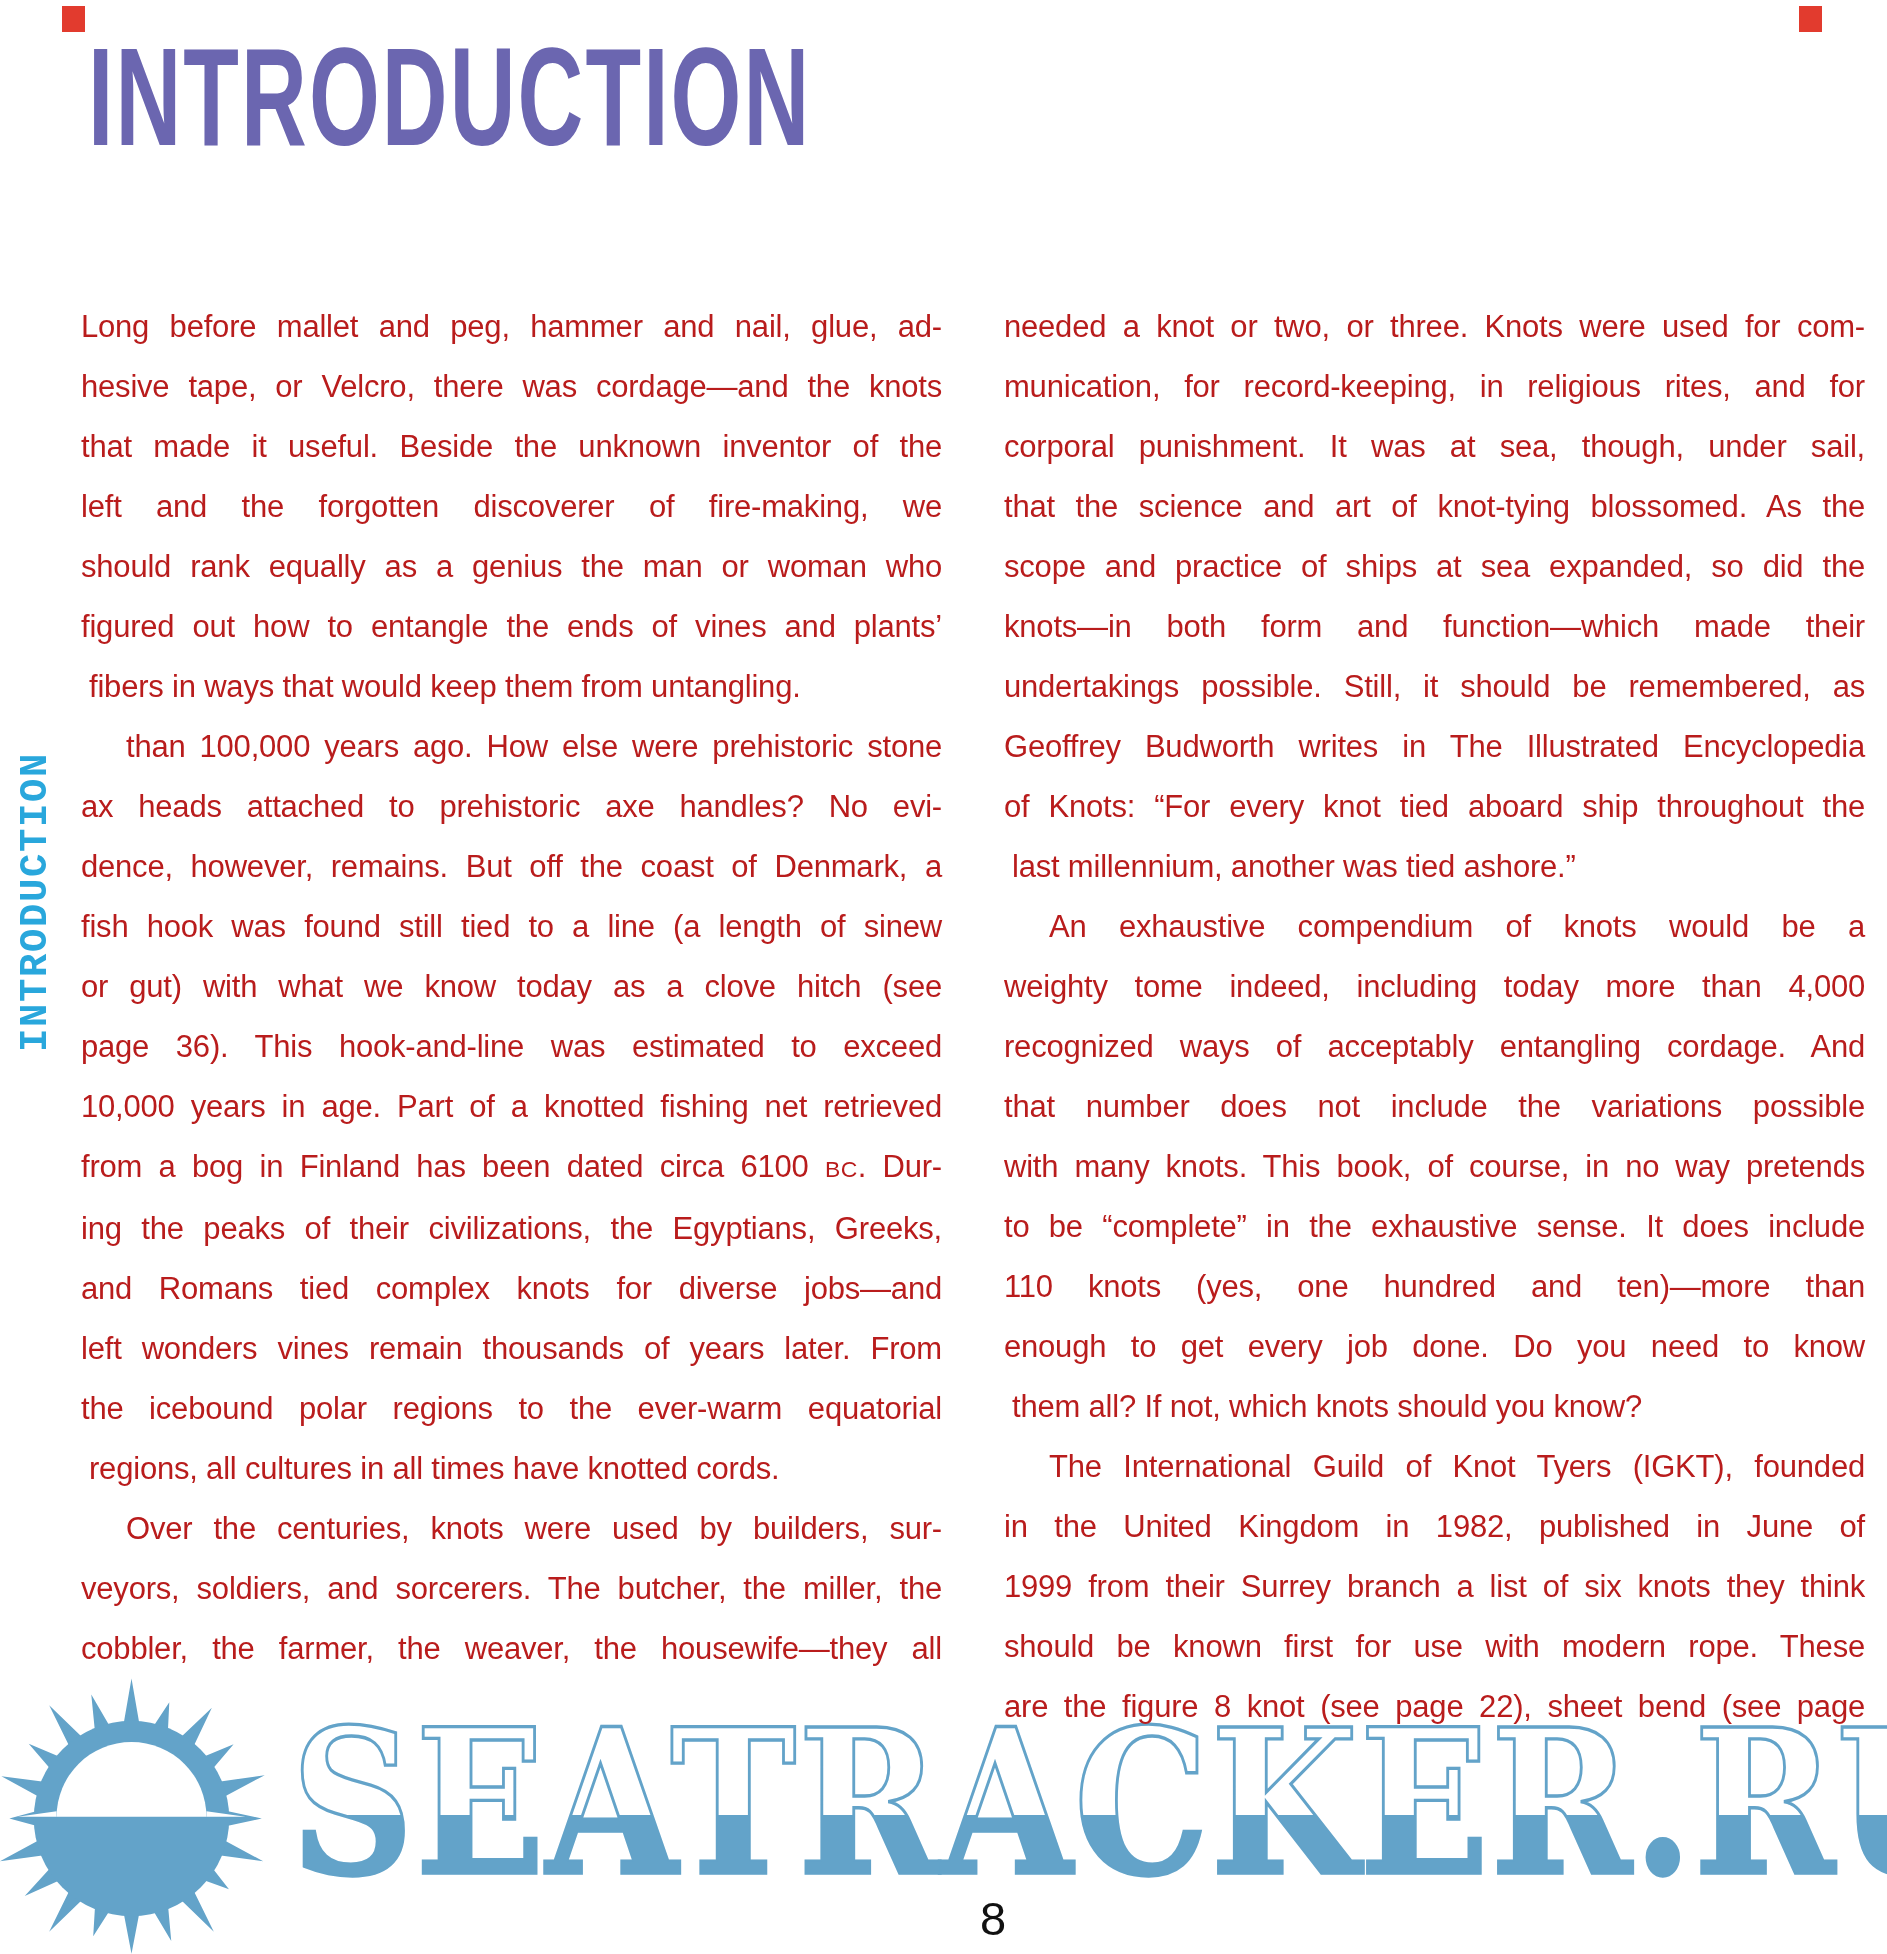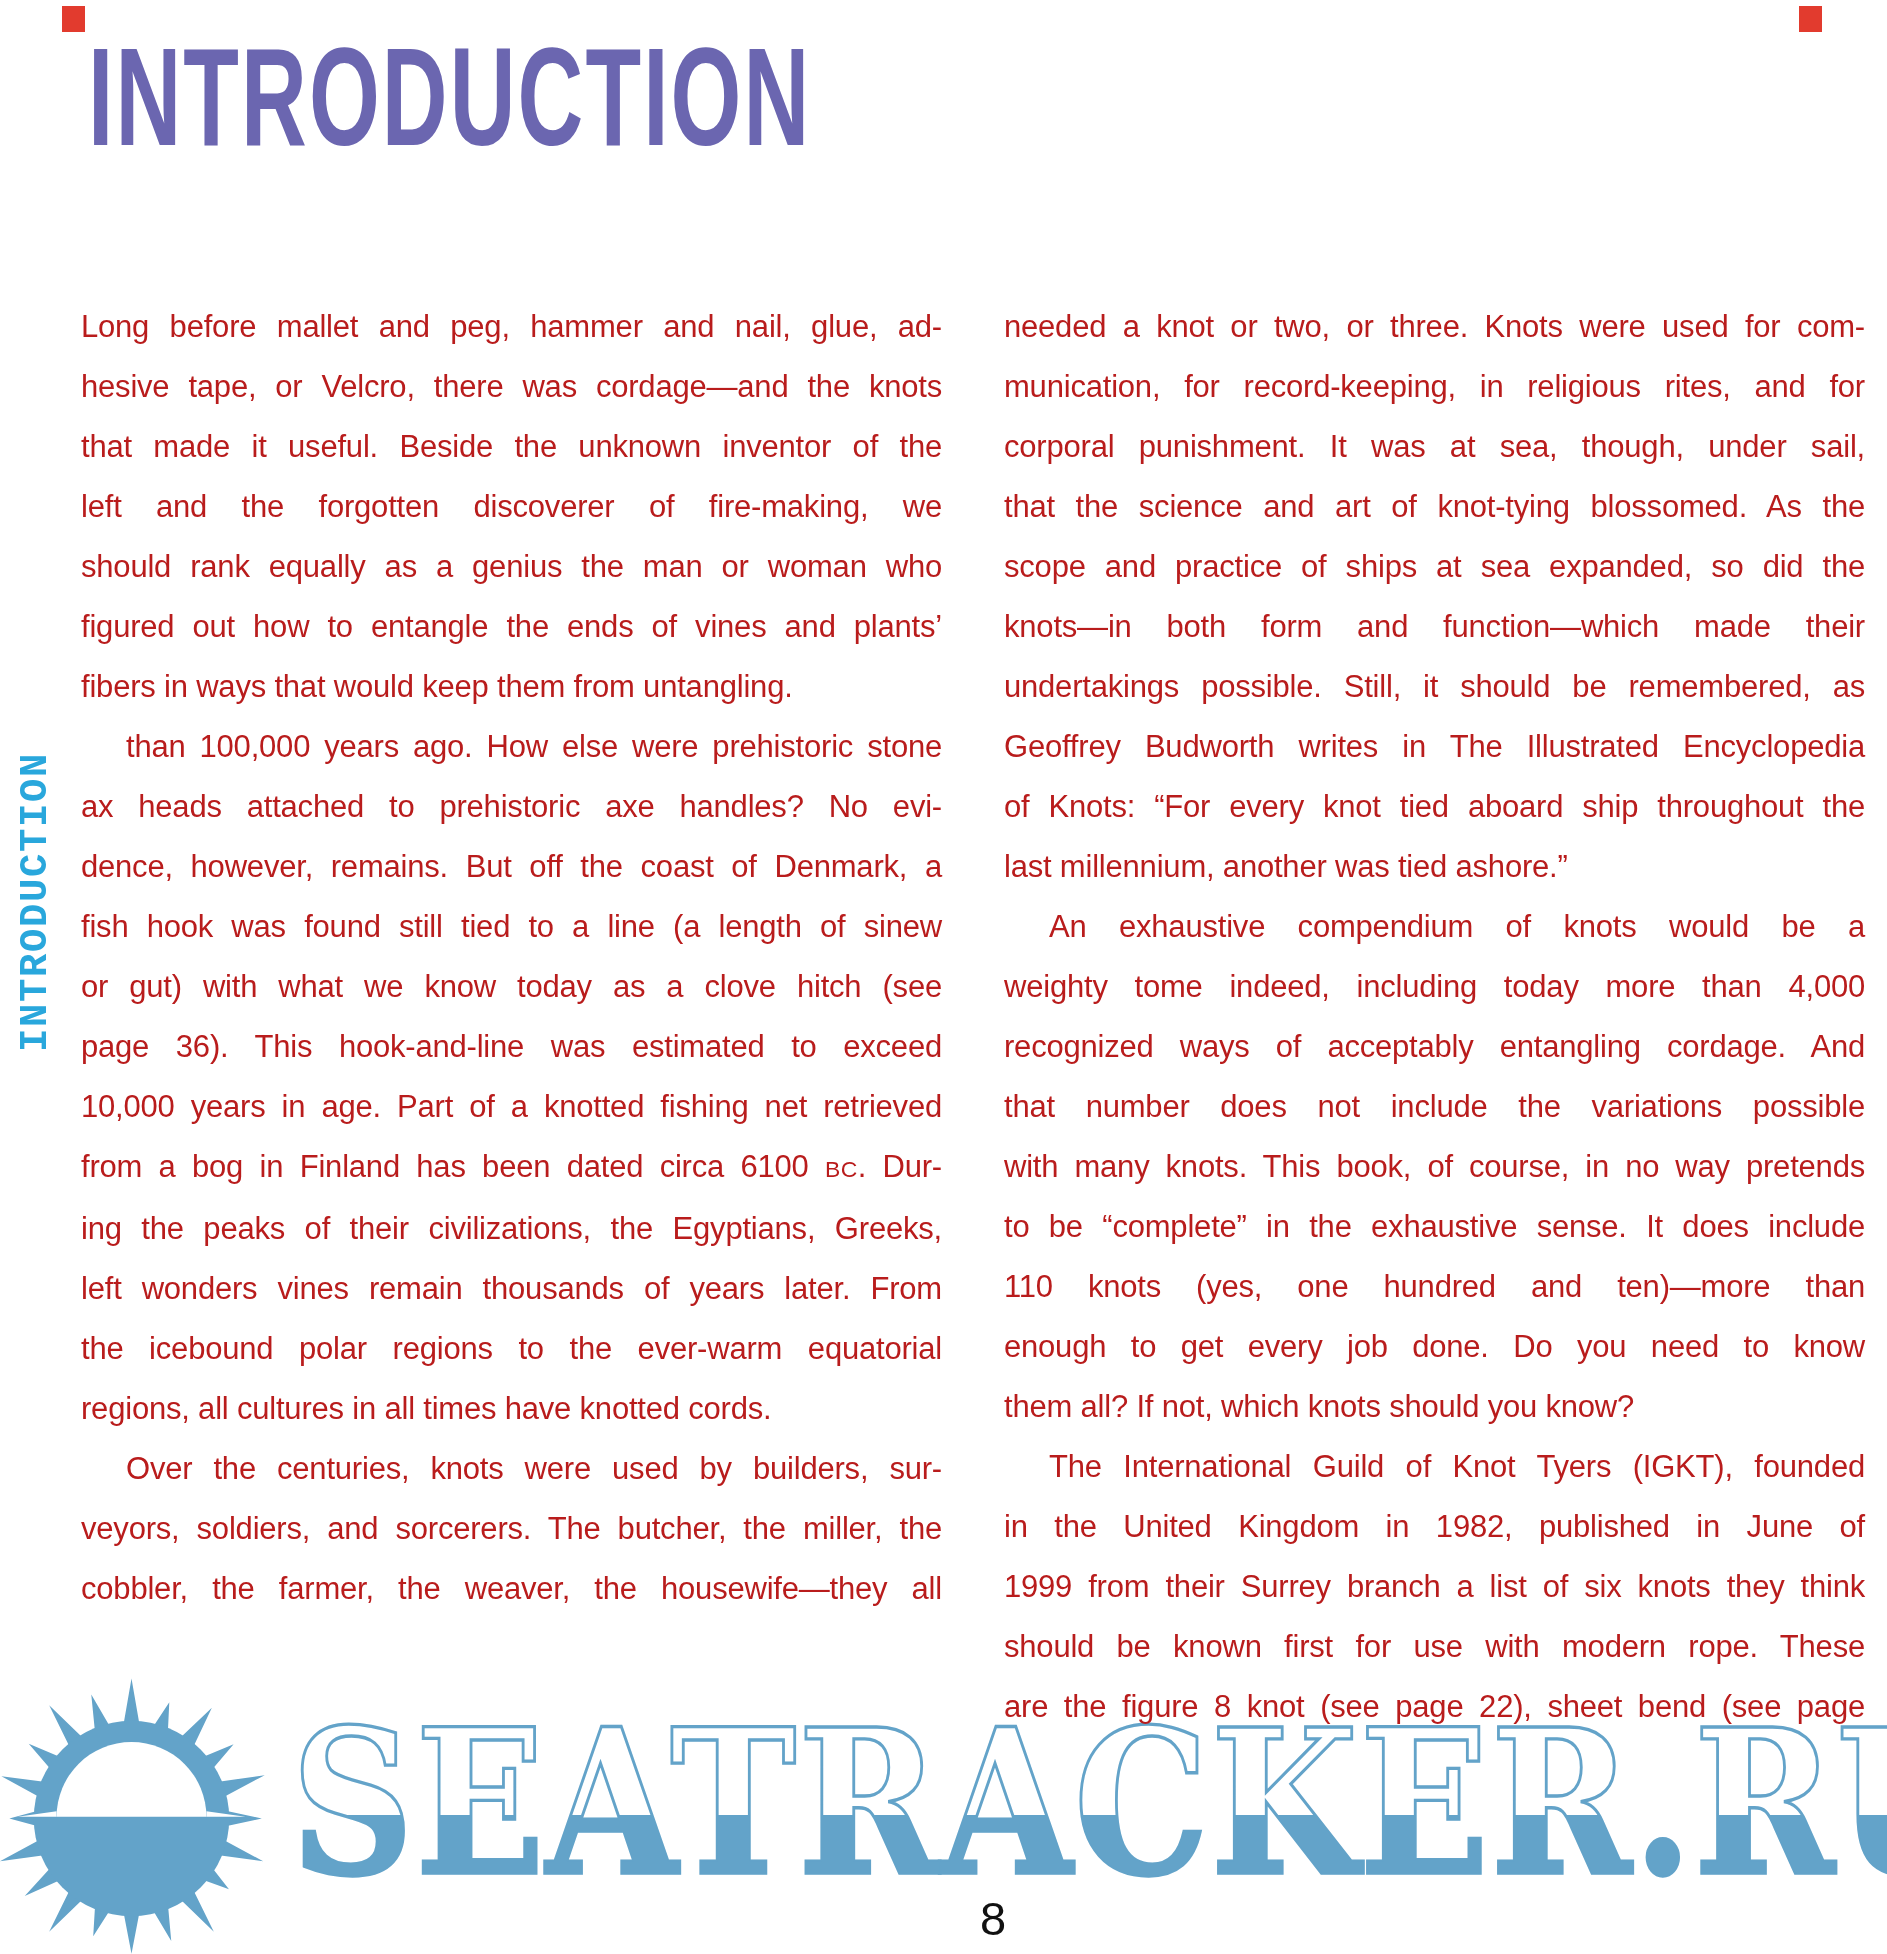--- a/index.html
+++ b/index.html
@@ -16,21 +16,21 @@
 
   #sidebar{position:absolute;left:13px;top:1052px;transform:rotate(-90deg);
            transform-origin:0 0;font-family:"Liberation Mono",monospace;font-weight:bold;
            font-size:39px;letter-spacing:1.6px;white-space:nowrap;line-height:46px;}
 
   .col{position:absolute;top:297px;width:861px;font-size:31px;line-height:60px;
        color:#b91c1c;letter-spacing:-0.2px;z-index:3;}
   #col-left{left:81px;}
   #col-right{left:1004px;}
   .line{text-align:justify;text-align-last:justify;white-space:normal;}
-  .line.end{text-align-last:left;}
+  .line.end{text-align-last:left;margin-left:8px;}
   .para.indent .line:first-child{text-indent:45px;}
   .it{}
   .sc{font-size:0.74em;letter-spacing:0.4px;}
 
   #watermark{position:absolute;left:0;top:0;width:100%;height:100%;z-index:1;pointer-events:none;}
   #sun-svg{position:absolute;left:-11.4px;top:1676px;}
   .wm-text{position:absolute;left:291px;top:1703px;font-family:"DejaVu Serif",serif;
            font-weight:bold;font-size:200px;line-height:1;white-space:nowrap;
            transform:scaleX(0.85);transform-origin:0 0;letter-spacing:1.6px;}
   #wm-outline{color:#ffffff;-webkit-text-stroke:3.3px var(--wm);}
@@ -76,20 +76,21 @@
       <div class="para indent">
         <div class="line"><span>than 100,000 years ago. How else were prehistoric stone</span></div>
         <div class="line"><span>ax heads attached to prehistoric axe handles? No evi-</span></div>
         <div class="line"><span>dence, however, remains. But off the coast of Denmark, a</span></div>
         <div class="line"><span>fish hook was found still tied to a line (a length of sinew</span></div>
         <div class="line"><span>or gut) with what we know today as a clove hitch (see</span></div>
         <div class="line"><span>page 36). This hook-and-line was estimated to exceed</span></div>
         <div class="line"><span>10,000 years in age. Part of a knotted fishing net retrieved</span></div>
         <div class="line"><span>from a bog in Finland has been dated circa 6100 </span><span class="sc">BC</span><span>. Dur-</span></div>
         <div class="line"><span>ing the peaks of their civilizations, the Egyptians, Greeks,</span></div>
+        <div class="line"><span>and Romans tied complex knots for diverse jobs—and</span></div>
         <div class="line"><span>left wonders vines remain thousands of years later. From</span></div>
         <div class="line"><span>the icebound polar regions to the ever-warm equatorial</span></div>
         <div class="line end"><span>regions, all cultures in all times have knotted cords.</span></div>
       </div>
       <div class="para indent">
         <div class="line"><span>Over the centuries, knots were used by builders, sur-</span></div>
         <div class="line"><span>veyors, soldiers, and sorcerers. The butcher, the miller, the</span></div>
         <div class="line"><span>cobbler, the farmer, the weaver, the housewife—they all</span></div>
       </div>
     </div>

